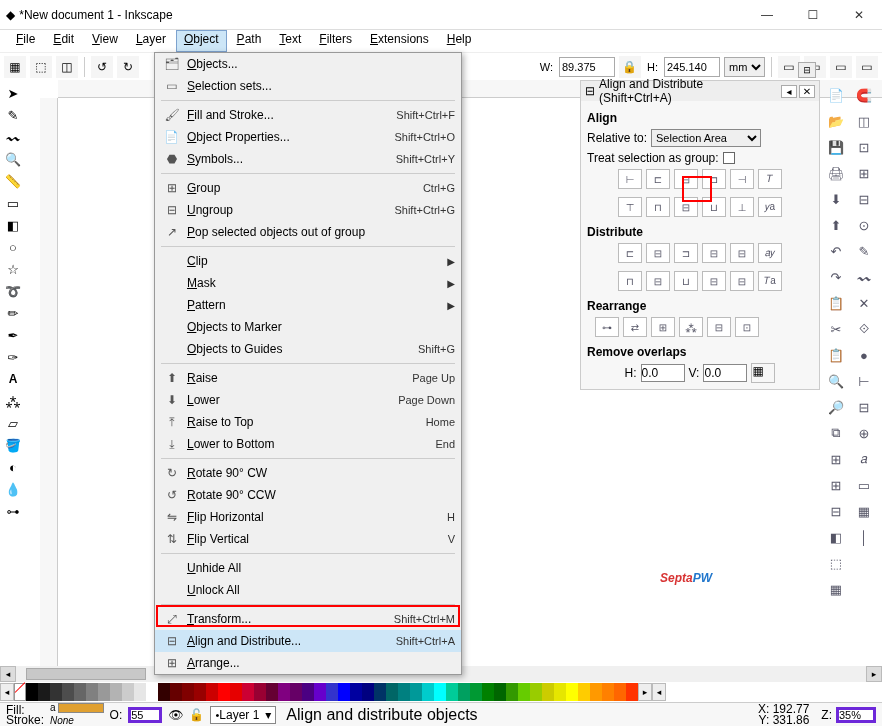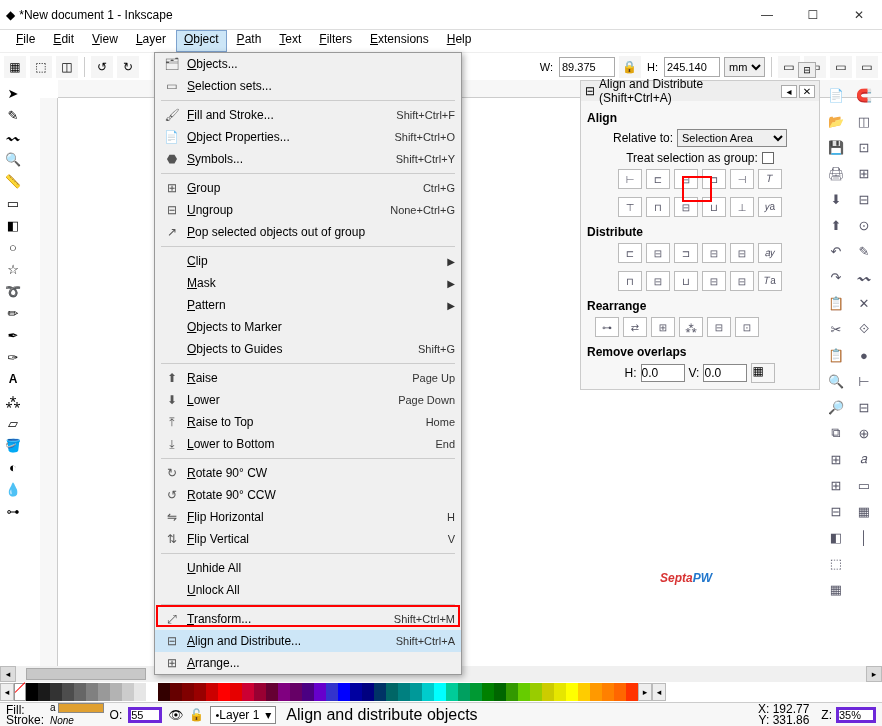--- a/index.html
+++ b/index.html
@@ -35,21 +35,21 @@
 .dd-row .arrow { font-size: 10px; color: #333; }
 .dd-sep { height: 1px; background: #ccc; margin: 3px 6px; }
 .dd-row.hl { background: #cde6f7; }
 .red-box { position: absolute; border: 2px solid red; pointer-events: none; z-index: 200; }
 .panel { position: absolute; right: 62px; top: 80px; width: 240px; background: #f7f7f7; border: 1px solid #ccc; }
 .panel-title { height: 20px; background: #eee; display: flex; align-items: center; padding: 0 4px; font-size: 11px; }
 .panel-title .txt { flex: 1; }
 .panel-title .btn { width: 16px; text-align: center; font-size: 10px; border:1px solid #aaa; margin-left:2px; background:#fff;}
 .panel-body { padding: 6px; }
 .panel-section { font-weight: bold; font-size: 12px; margin: 4px 0; }
-.panel-row { display: flex; align-items: center; gap: 4px; font-size: 11px; justify-content: center; margin-bottom: 4px; }
+.panel-row { display: flex; align-items: center; gap: 4px; font-size: 11px; justify-content: flex-start; margin-bottom: 4px; }
 .rel-select { border: 1px solid #888; height: 18px; font-size: 11px; width: 110px; }
 .chk { width: 12px; height: 12px; border: 1px solid #666; background: #fff; display:inline-block;}
 .icon-grid { display: flex; flex-wrap: wrap; gap: 4px; justify-content: center; margin: 4px 0 8px 0; }
 .icon-grid .ig { width: 24px; height: 20px; border: 1px solid #bbb; background: #fff; display:flex; align-items:center; justify-content:center; font-size:10px; color:#556;}
 .hv-row { display: flex; align-items: center; gap: 4px; font-size: 11px; justify-content: center; }
 .hv-input { width: 44px; height: 18px; border: 1px solid #888; font-size: 12px; }
 .right-strip { position: absolute; right: 0; top: 80px; width: 60px; display: flex; }
 .strip-col { width: 28px; display: flex; flex-direction: column; align-items: center; gap: 4px; padding-top: 4px; }
 .strip-btn { width: 22px; height: 22px; display: flex; align-items: center; justify-content: center; font-size: 13px; color:#556;}
 .watermark { position: absolute; right: 170px; top: 566px; font-weight: bold; font-style: italic; font-size: 18px; }
@@ -188,21 +188,21 @@
     </div>
     <div class="dd-sep"></div>
     <div class="dd-row">
       <span class="ico">⊞</span>
       <span class="lbl"><u>G</u>roup</span>
       <span class="sc">Ctrl+G</span>
     </div>
     <div class="dd-row">
       <span class="ico">⊟</span>
       <span class="lbl"><u>U</u>ngroup</span>
-      <span class="sc">None+Ctrl+G</span>
+      <span class="sc">Shift+Ctrl+G</span>
     </div>
     <div class="dd-row">
       <span class="ico">↗</span>
       <span class="lbl"><u>P</u>op selected objects out of group</span>
       <span class="sc"></span>
     </div>
     <div class="dd-sep"></div>
     <div class="dd-row">
       <span class="ico"></span>
       <span class="lbl"><u>C</u>lip</span>

